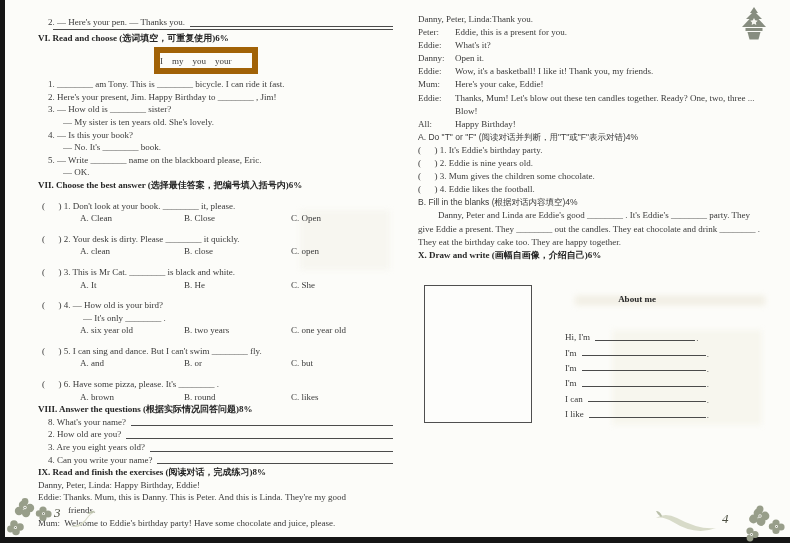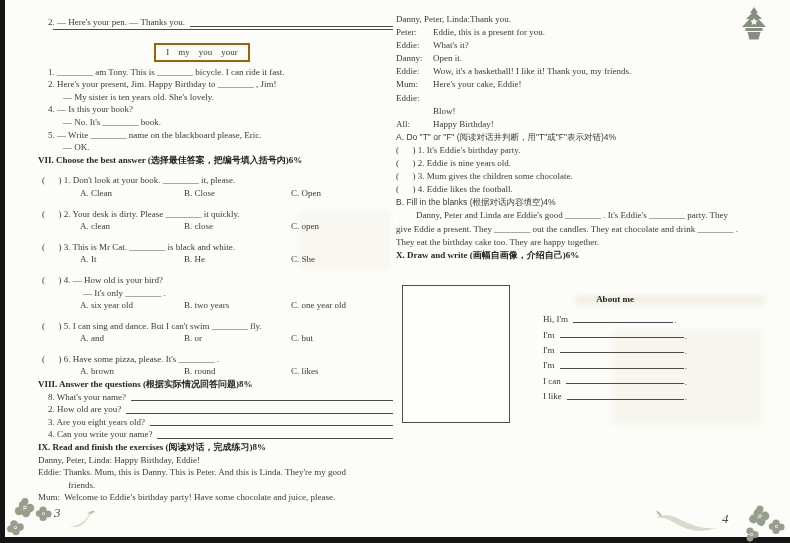--- a/index.html
+++ b/index.html
@@ -9,45 +9,45 @@
     font-family:"Liberation Serif","DejaVu Serif",serif;
     color:#3a3a3a;
   }
   .paper{position:absolute;inset:0;background:#fcfcf9;}
   .edge-left{position:absolute;left:0;top:0;width:5px;height:543px;background:#151515;}
   .edge-bottom{position:absolute;left:0;top:537px;width:790px;height:6px;background:#151515;}
   .smudge{position:absolute;filter:blur(3px);pointer-events:none;}
 
   .page{position:absolute;font-size:9px;}
   .page-left{left:38px;top:16px;width:356px;}
-  .page-right{left:396px;top:13px;width:345px;}
+  .page-right{left:418px;top:13px;width:345px;}
   .page-left .ln{line-height:12.6px;white-space:nowrap;}
   .page-right .ln{line-height:13.1px;white-space:nowrap;}
   .b{font-weight:700;color:#262626;}
   .sans{font-family:"Liberation Sans","DejaVu Sans",sans-serif;font-size:8.5px;}
   .flexln{display:flex;}
   .flexln .txt{white-space:pre;}
   .rule{flex:1;border-bottom:1px solid #4b4b4b;margin:0 1px 2px 5px;}
   .ind10{padding-left:10px;}
   .ind25{padding-left:25px;}
   .ind30{padding-left:30px;}
   .ind45{padding-left:45px;}
   .brkt{padding-left:4px;margin-top:8px;}
   .opts{display:grid;grid-template-columns:97px 100px 1fr;padding-left:42px;gap:7px;}
   .wordbank{
-    width:92px;margin:11px 0 4px 116px;border:2px solid #a16207;
-    text-align:center;padding:2.5px 0;line-height:10px;
+    width:92px;margin:3px 0 4px 116px;border:6px solid #a16207;
+    text-align:left;padding:2.5px 0;line-height:10px;
   }
   .dlg{display:flex;}
   .dlg .spk{flex:0 0 auto;min-width:37px;white-space:pre;}
   .para-first{text-indent:20px;}
   .draw-wrap{position:relative;height:152px;margin-top:10px;}
   .draw-box{position:absolute;left:6px;top:13px;width:106px;height:136px;border:1.5px solid #4f4f4f;background:#fdfdfb;}
   .about{position:absolute;left:147px;top:22px;width:144px;}
-  .about-title{text-align:center;font-weight:700;color:#262626;margin-bottom:6px;}
+  .about-title{text-align:center;font-weight:700;color:#262626;margin-bottom:24px;}
   .am-ln{display:flex;height:15.4px;align-items:flex-end;justify-content:center;}
   .am-ln .lbl{white-space:pre;padding-bottom:1px;}
   .am-ln .arule{flex:1;border-bottom:1px solid #4b4b4b;margin:0 1px 2.5px 5px;}
   .am-ln.short .arule{flex:0 0 100px;}
   .am-ln.short .tail{flex:1;}
   .pgnum{position:absolute;font-style:italic;font-size:13px;color:#4c4f42;}
   .deco{position:absolute;}
 </style>
 </head>
 <body>
@@ -63,24 +63,26 @@
 <div class="page page-left">
 
   <div class="ln flexln ind10">
     <span class="txt">2. — Here's your pen. — Thanks you.</span>
     <span class="rule"></span>
   </div>
   <div class="ln flexln ind10">
     <span class="rule"></span>
   </div>
 
+  <div class="ln b">VI. Read and choose (选词填空，可重复使用)6%</div>
   <div class="wordbank">I&nbsp;&nbsp;&nbsp;&nbsp;my&nbsp;&nbsp;&nbsp;&nbsp;you&nbsp;&nbsp;&nbsp;&nbsp;your</div>
 
   <div class="ln ind10">1. ________ am Tony. This is ________ bicycle. I can ride it fast.</div>
   <div class="ln ind10">2. Here's your present, Jim. Happy Birthday to ________ , Jim!</div>
+  <div class="ln ind10">3. — How old is ________ sister?</div>
   <div class="ln ind25">— My sister is ten years old. She's lovely.</div>
   <div class="ln ind10">4. — Is this your book?</div>
   <div class="ln ind25">— No. It's ________ book.</div>
   <div class="ln ind10">5. — Write ________ name on the blackboard please, Eric.</div>
   <div class="ln ind25">— OK.</div>
 
   <div class="ln b">VII. Choose the best answer (选择最佳答案，把编号填入括号内)6%</div>
 
   <div class="ln brkt">(&nbsp;&nbsp;&nbsp;&nbsp;&nbsp;&nbsp;)&nbsp;1. Don't look at your book. ________ it, please.</div>
   <div class="ln opts">
@@ -166,20 +168,21 @@
   <div class="ln dlg">
     <span class="spk">Eddie:</span>
     <span>Wow, it's a basketball! I like it! Thank you, my friends.</span>
   </div>
   <div class="ln dlg">
     <span class="spk">Mum:</span>
     <span>Here's your cake, Eddie!</span>
   </div>
   <div class="ln dlg">
     <span class="spk">Eddie:</span>
+    <span>Thanks, Mum! Let's blow out these ten candles together. Ready? One, two, three ...</span>
   </div>
   <div class="ln dlg">
     <span class="spk"></span>
     <span>Blow!</span>
   </div>
   <div class="ln dlg">
     <span class="spk">All:</span>
     <span>Happy Birthday!</span>
   </div>
 

